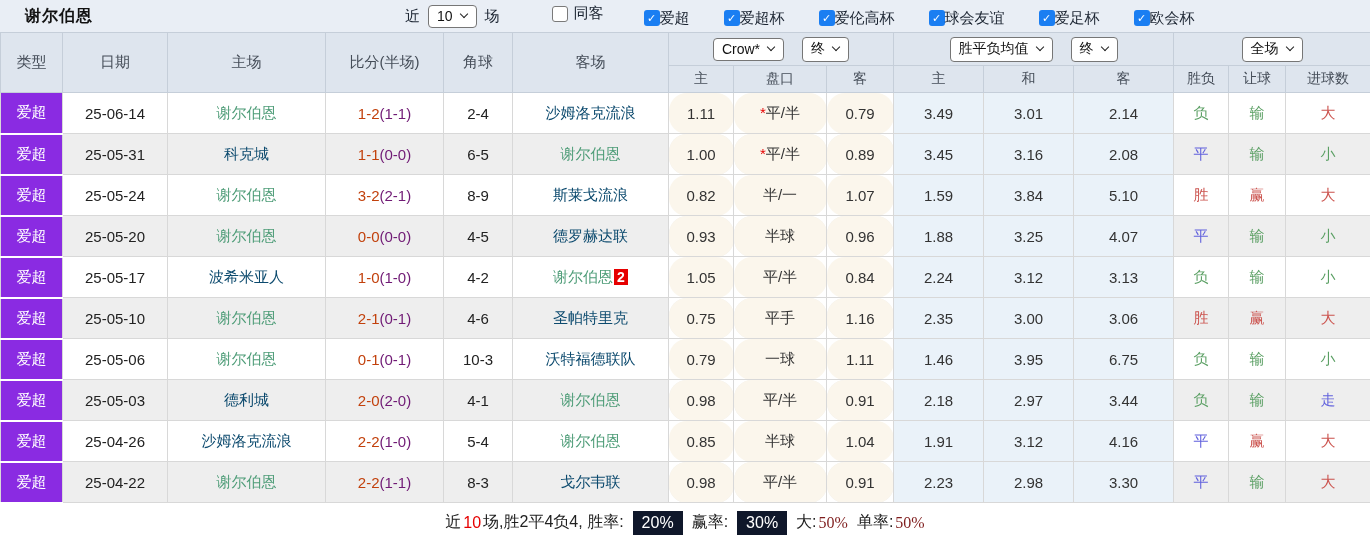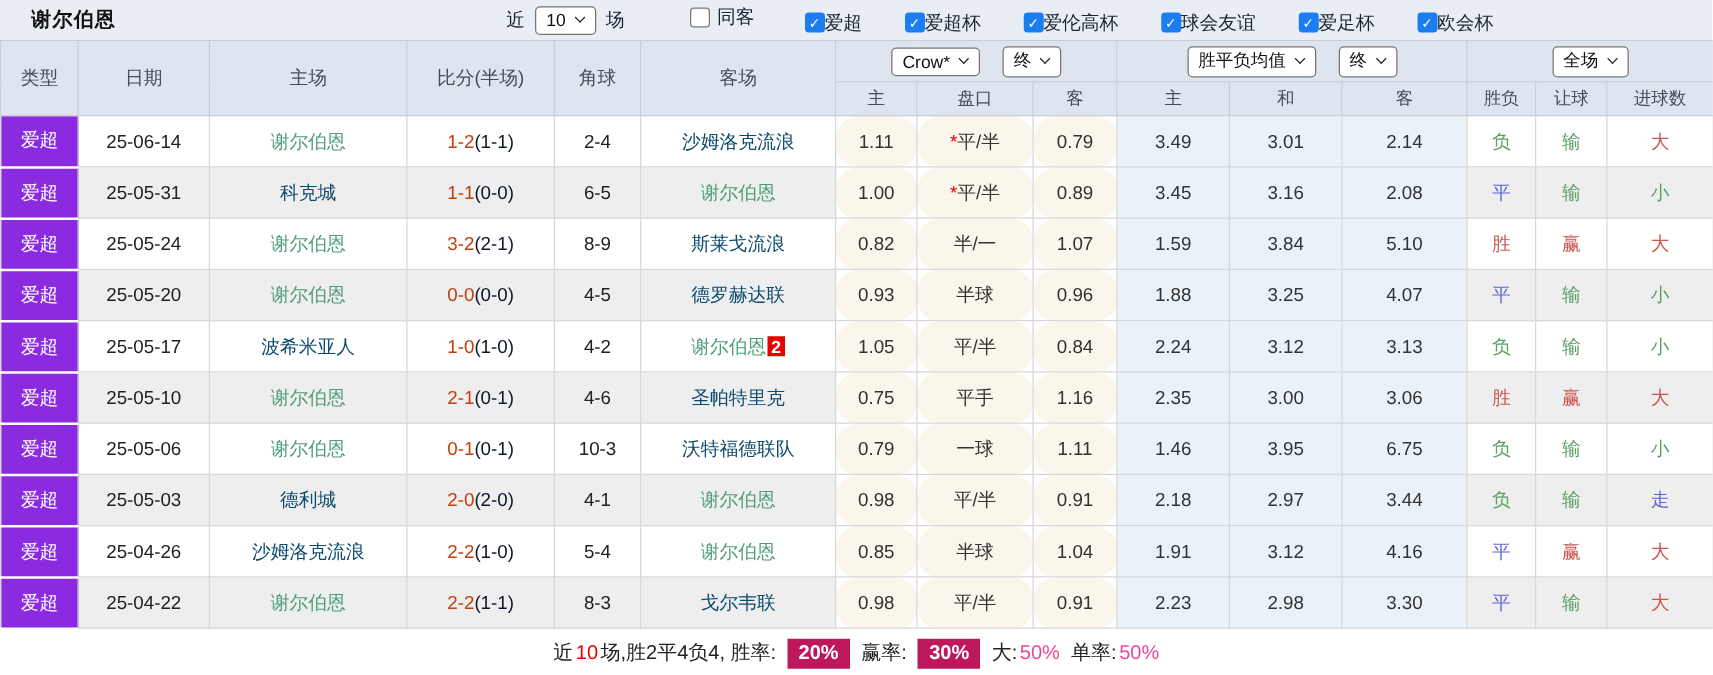--- a/index.html
+++ b/index.html
@@ -34,34 +34,34 @@
 
   tbody td { border:1px solid #d8d8d8; height:41px; text-align:center; font-size:15px; color:#222; }
   tbody tr.alt { background:#eeeeee; }
   td.type-cell { background:#8a2be2; color:#fff; border-bottom:2px solid #fff; border-top:1px solid #fff; }
   td.cream { background:#fbf6ec; color:#333;border-radius:18px; }
   td.bluebg { background:#eaf2f9; color:#333; }
   .team-green { color:#4d9c77; }
   .team-black { color:#0c4a6e; }
   .team { cursor:pointer; }
   .score-main { color:#c2410c; }
-  .score-half { color:#0f172a; }
+  .score-half { color:#701a75; }
   .star { color:#e60000; }
   .c-green { color:#5a9f63; }
   .c-red { color:#cc5550; }
   .c-blue { color:#6262dd; }
   .badge { background:#e60000; color:#fff; font-weight:bold; font-size:14px; padding:0 3px; margin-left:1px; }
 
   
   .footer { height:38px; display:flex; align-items:center; justify-content:center;
             font-size:16px; color:#222; }
   .footer span { margin:0 1px; }
   .f-red { color:#e60000; }
-  .f-blue { color:#ec4899; }
-  .gbox { background:#be185d; color:#fff; font-weight:bold; padding:3px 9px; margin:0 8px !important; }
+  .f-blue { color:#7f1d1d;font-family:Liberation Serif, serif; }
+  .gbox { background:#0f172a; color:#fff; font-weight:normal; padding:3px 9px; margin:0 8px !important; }
 </style>
 </head>
 <body>
 
 <div class="topbar">
   <span class="title">谢尔伯恩</span>
   <div class="controls">
     <span>近</span>
     <span class="sel">
       <span>10</span>

